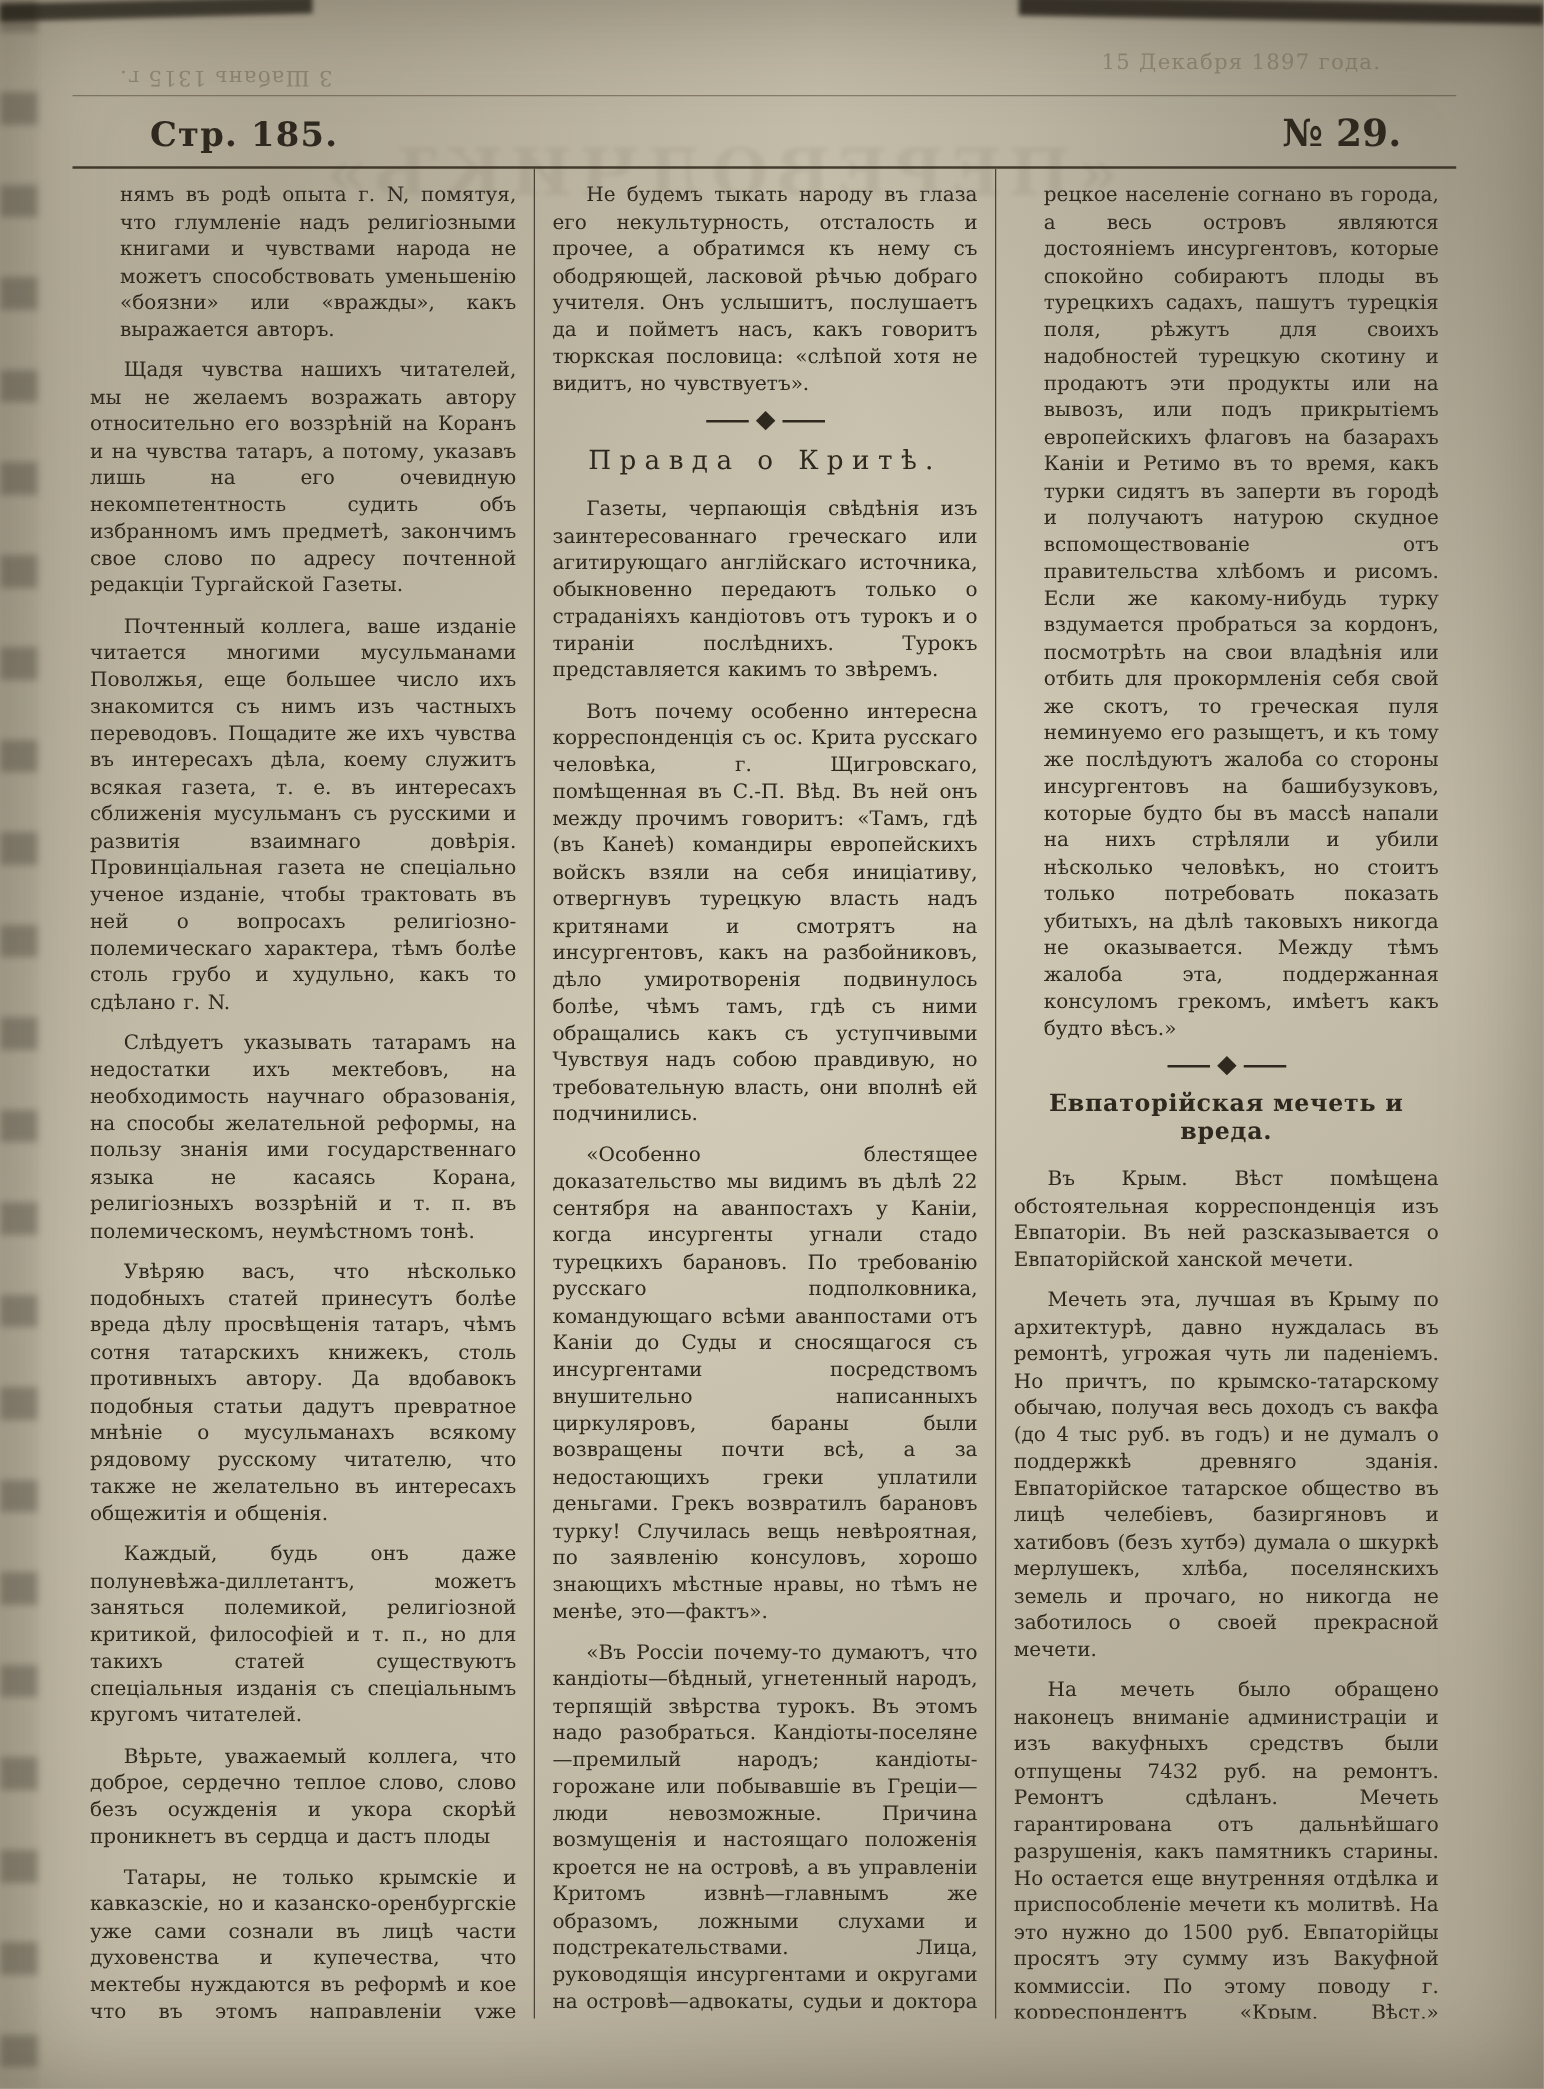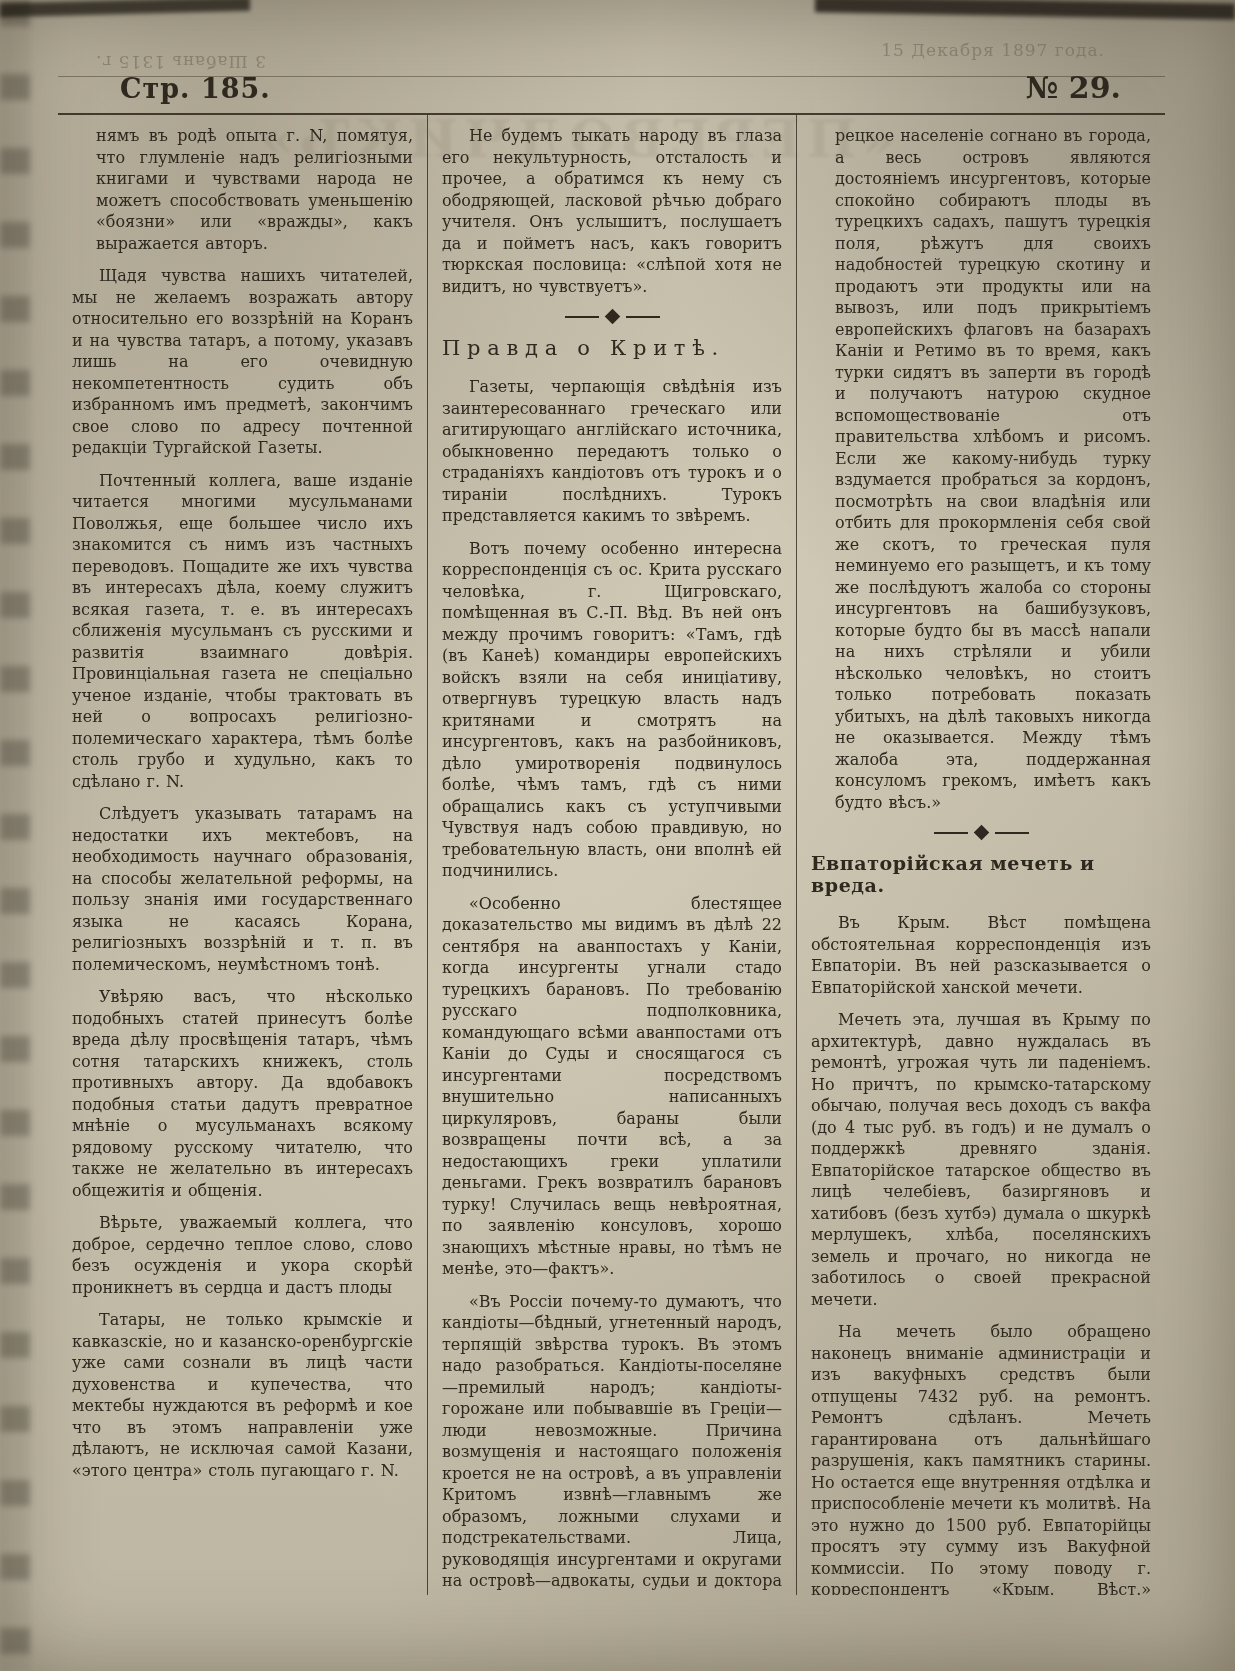--- a/index.html
+++ b/index.html
@@ -39,21 +39,21 @@
   .bleed.inverted { transform: rotate(180deg); }
   .bleed-left  { top: 52px; left: 95px; }
   .bleed-right { top: 40px; right: 130px; }
   .bleed-masthead {
     position: absolute; top: 108px; left: 255px; font-size: 52px; font-weight: bold;
     color: #5d5440; opacity: .10; transform: scaleX(-1); filter: blur(1.5px);
     letter-spacing: 6px; white-space: nowrap;
   }
   
   .header {
-    position: relative; margin: 0 70px 0 58px; padding-top: 64px;
+    position: relative; margin: 0 70px 0 58px; padding-top: 84px;
     border-bottom: 2px solid rgba(45,38,26,0.85);
   }
   .header-rule-top {
     position: absolute; top: 76px; left: 0; right: 0; height: 1px;
     background: rgba(60,52,36,0.45);
   }
   .header-row {
     display: flex; align-items: baseline; justify-content: space-between;
     padding: 6px 4px 8px 4px;
   }
@@ -66,21 +66,21 @@
     margin: 0 70px 0 58px; height: 1480px; overflow: hidden;
   }
   .col { padding: 10px 14px 0 14px; overflow: hidden; }
   .col + .col { border-left: 1px solid rgba(48,40,28,0.8); }
   .para {
     margin: 0 0 11px 0; font-size: 16px; line-height: 21.5px;
     text-align: justify; text-indent: 27px; word-spacing: 1px;
   }
   .para.no-indent { text-indent: 0; margin-left: 24px; }
   .article-heading {
-    margin: 14px 0 16px 0; font-weight: normal;
+    margin: 14px 0 16px 0; text-align: center; font-weight: normal;
   }
   .article-heading.spaced { font-size: 21px; letter-spacing: .32em; }
   .article-heading.bold { font-size: 19px; font-weight: bold; letter-spacing: .03em; }
   .divider {
     display: flex; align-items: center; justify-content: center;
     gap: 8px; margin: 14px auto 12px auto;
   }
   .divider .rule { width: 34px; height: 2px; background: #2e281f; }
   .divider .diamond {
     width: 11px; height: 11px; background: #2e281f; transform: rotate(45deg);
@@ -107,20 +107,21 @@
     </div>
   </header>
 
   <div class="columns">
     <section class="col">
         <p class="para no-indent">нямъ въ родѣ опыта г. N, помятуя, что глумленіе надъ религіозными книгами и чувствами народа не можетъ способствовать уменьшенію «боязни» или «вражды», какъ выражается авторъ.</p>
         <p class="para">Щадя чувства нашихъ читателей, мы не желаемъ возражать автору относительно его воззрѣній на Коранъ и на чувства татаръ, а потому, указавъ лишь на его очевидную некомпетентность судить объ избранномъ имъ предметѣ, закончимъ свое слово по адресу почтенной редакціи Тургайской Газеты.</p>
         <p class="para">Почтенный коллега, ваше изданіе читается многими мусульманами Поволжья, еще большее число ихъ знакомится съ нимъ изъ частныхъ переводовъ. Пощадите же ихъ чувства въ интересахъ дѣла, коему служитъ всякая газета, т. е. въ интересахъ сближенія мусульманъ съ русскими и развитія взаимнаго довѣрія. Провинціальная газета не спеціально ученое изданіе, чтобы трактовать въ ней о вопросахъ религіозно-полемическаго характера, тѣмъ болѣе столь грубо и худульно, какъ то сдѣлано г. N.</p>
         <p class="para">Слѣдуетъ указывать татарамъ на недостатки ихъ мектебовъ, на необходимость научнаго образованія, на способы желательной реформы, на пользу знанія ими государственнаго языка не касаясь Корана, религіозныхъ воззрѣній и т. п. въ полемическомъ, неумѣстномъ тонѣ.</p>
         <p class="para">Увѣряю васъ, что нѣсколько подобныхъ статей принесутъ болѣе вреда дѣлу просвѣщенія татаръ, чѣмъ сотня татарскихъ книжекъ, столь противныхъ автору. Да вдобавокъ подобныя статьи дадутъ превратное мнѣніе о мусульманахъ всякому рядовому русскому читателю, что также не желательно въ интересахъ общежитія и общенія.</p>
+        <p class="para">Каждый, будь онъ даже полуневѣжа-диллетантъ, можетъ заняться полемикой, религіозной критикой, философіей и т. п., но для такихъ статей существуютъ спеціальныя изданія съ спеціальнымъ кругомъ читателей.</p>
         <p class="para">Вѣрьте, уважаемый коллега, что доброе, сердечно теплое слово, слово безъ осужденія и укора скорѣй проникнетъ въ сердца и дастъ плоды</p>
         <p class="para">Татары, не только крымскіе и кавказскіе, но и казанско-оренбургскіе уже сами сознали въ лицѣ части духовенства и купечества, что мектебы нуждаются въ реформѣ и кое что въ этомъ направленіи уже дѣлаютъ, не исключая самой Казани, «этого центра» столь пугающаго г. N.</p>
       </section>
     <section class="col">
         <p class="para">Не будемъ тыкать народу въ глаза его некультурность, отсталость и прочее, а обратимся къ нему съ ободряющей, ласковой рѣчью добраго учителя. Онъ услышитъ, послушаетъ да и пойметъ насъ, какъ говоритъ тюркская пословица: «слѣпой хотя не видитъ, но чувствуетъ».</p>
         <div class="divider">
           <span class="rule"></span>
           <span class="diamond"></span>
           <span class="rule"></span>
         </div>

